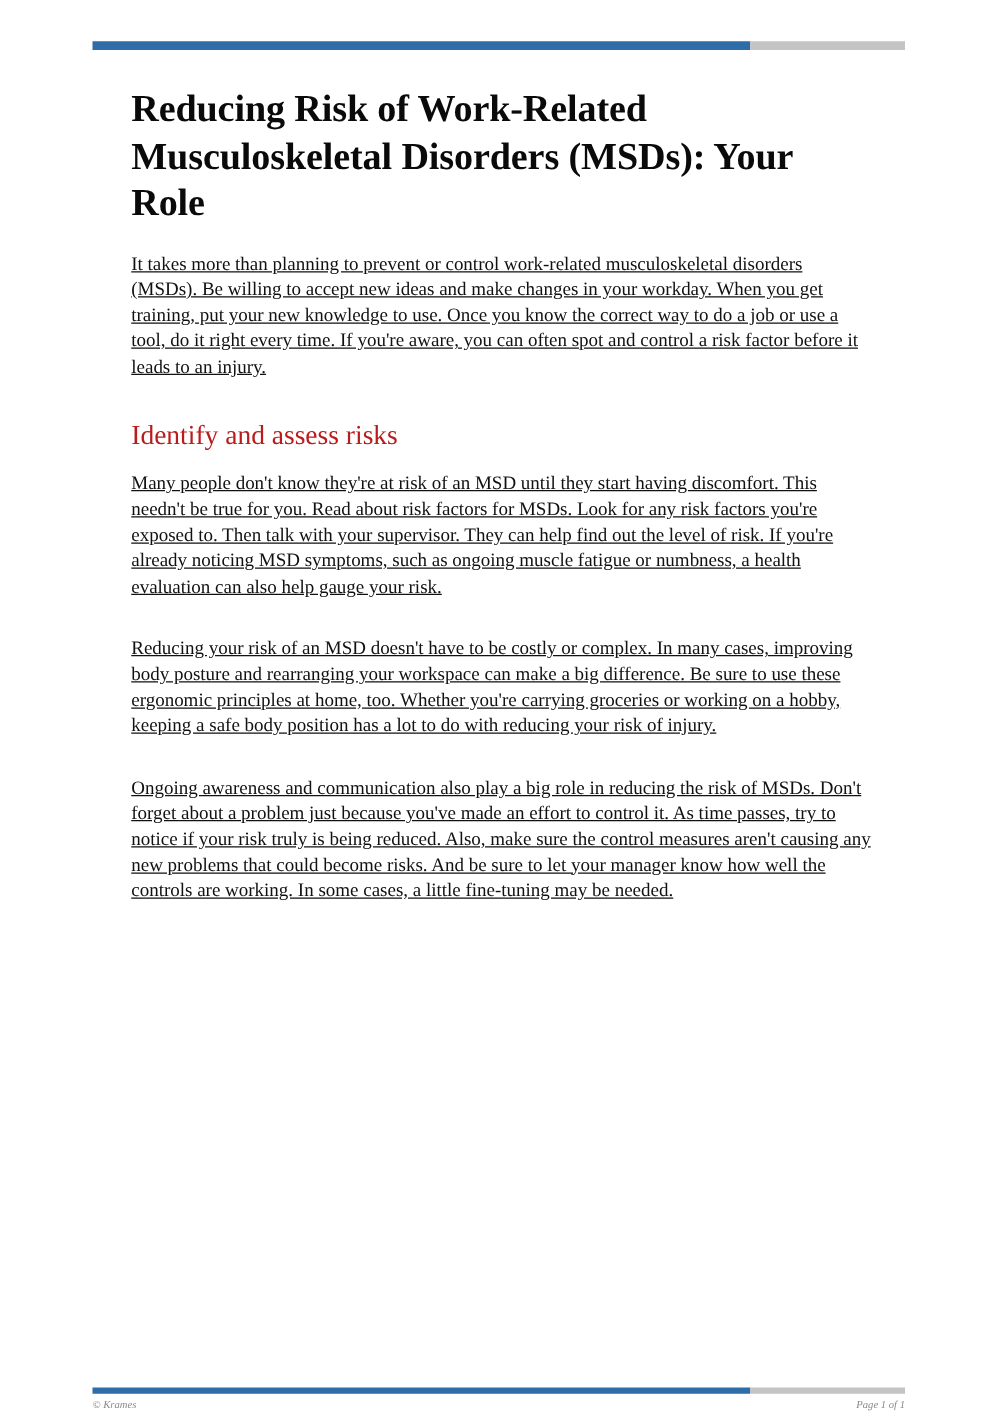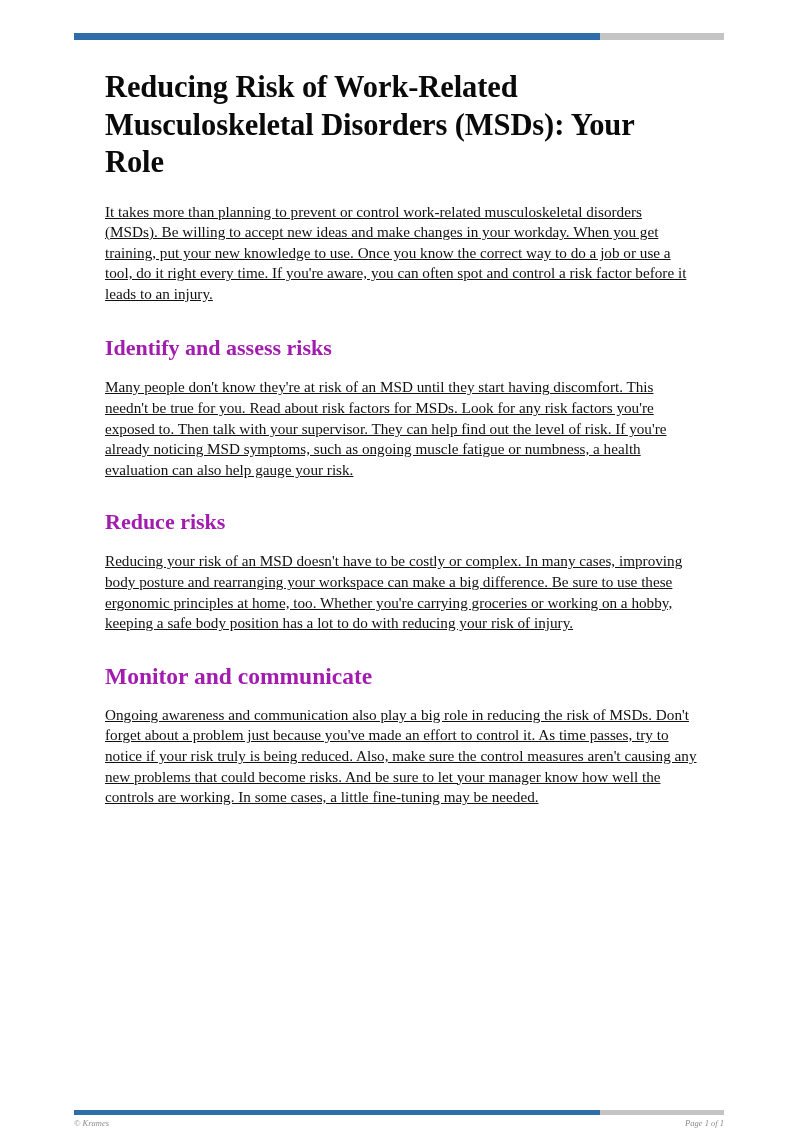--- a/index.html
+++ b/index.html
@@ -56,25 +56,25 @@
     font-weight: bold;
     font-size: 30.5px;
     line-height: 37.5px;
     letter-spacing: -0.1px;
     margin: 0 0 20px 0;
     color: #0a0a0a;
   }
 
   .section-heading {
     font-family: "Liberation Serif", "DejaVu Serif", serif;
-    font-weight: bold;
+    font-weight: normal;
     font-size: 22px;
     line-height: 26px;
     margin: 0 0 16px 0;
-    color: #a21caf;
+    color: #b91c1c;
   }
   .section-heading.large {
     font-size: 23.5px;
   }
 
   .body-para {
     font-family: "Liberation Serif", "DejaVu Serif", serif;
     font-size: 15.2px;
     line-height: 20.6px;
     margin: 0;
@@ -132,26 +132,24 @@
     <h1 class="doc-title">Reducing Risk of Work-Related Musculoskeletal Disorders (MSDs): Your Role</h1>
 
     <p class="body-para">It takes more than planning to prevent or control work-related musculoskeletal disorders (MSDs). Be willing to accept new ideas and make changes in your workday. When you get training, put your new knowledge to use. Once you know the correct way to do a job or use a tool, do it right every time. If you're aware, you can often spot and control a risk factor before it leads to an injury.</p>
 
     <div class="section-block first">
       <h2 class="section-heading">Identify and assess risks</h2>
       <p class="body-para">Many people don't know they're at risk of an MSD until they start having discomfort. This needn't be true for you. Read about risk factors for MSDs. Look for any risk factors you're exposed to. Then talk with your supervisor. They can help find out the level of risk. If you're already noticing MSD symptoms, such as ongoing muscle fatigue or numbness, a health evaluation can also help gauge your risk.</p>
     </div>
 
     <div class="section-block">
-      <h2 class="section-heading">Reduce risks</h2>
       <p class="body-para">Reducing your risk of an MSD doesn't have to be costly or complex. In many cases, improving body posture and rearranging your workspace can make a big difference. Be sure to use these ergonomic principles at home, too. Whether you're carrying groceries or working on a hobby, keeping a safe body position has a lot to do with reducing your risk of injury.</p>
     </div>
 
     <div class="section-block">
-      <h2 class="section-heading large">Monitor and communicate</h2>
       <p class="body-para">Ongoing awareness and communication also play a big role in reducing the risk of MSDs. Don't forget about a problem just because you've made an effort to control it. As time passes, try to notice if your risk truly is being reduced. Also, make sure the control measures aren't causing any new problems that could become risks. And be sure to let your manager know how well the controls are working. In some cases, a little fine-tuning may be needed.</p>
     </div>
 
   </div>
 
   <div class="footer-rule">
     <div class="rule-blue" style="width:526px;"></div>
     <div class="rule-gray"></div>
   </div>
 

